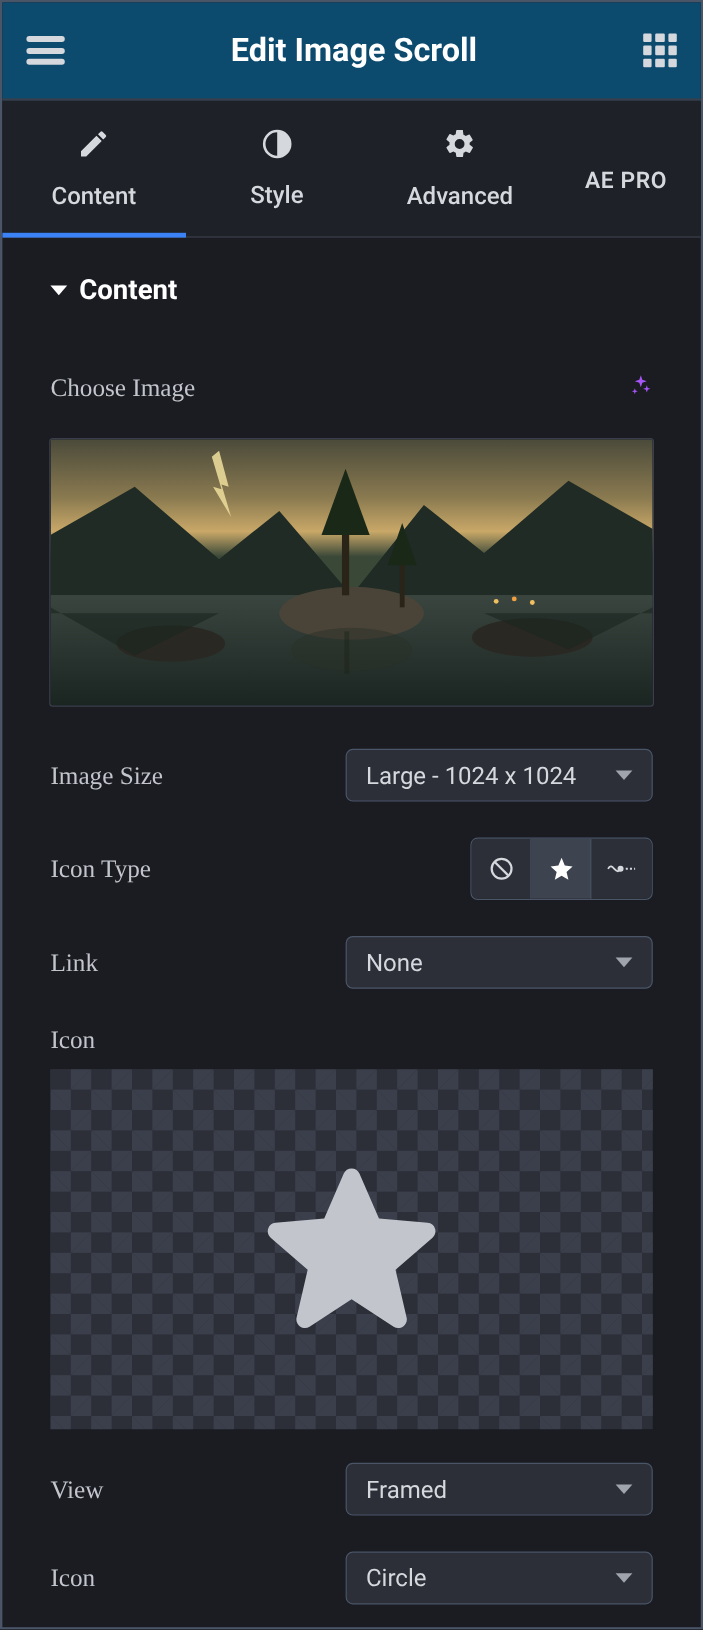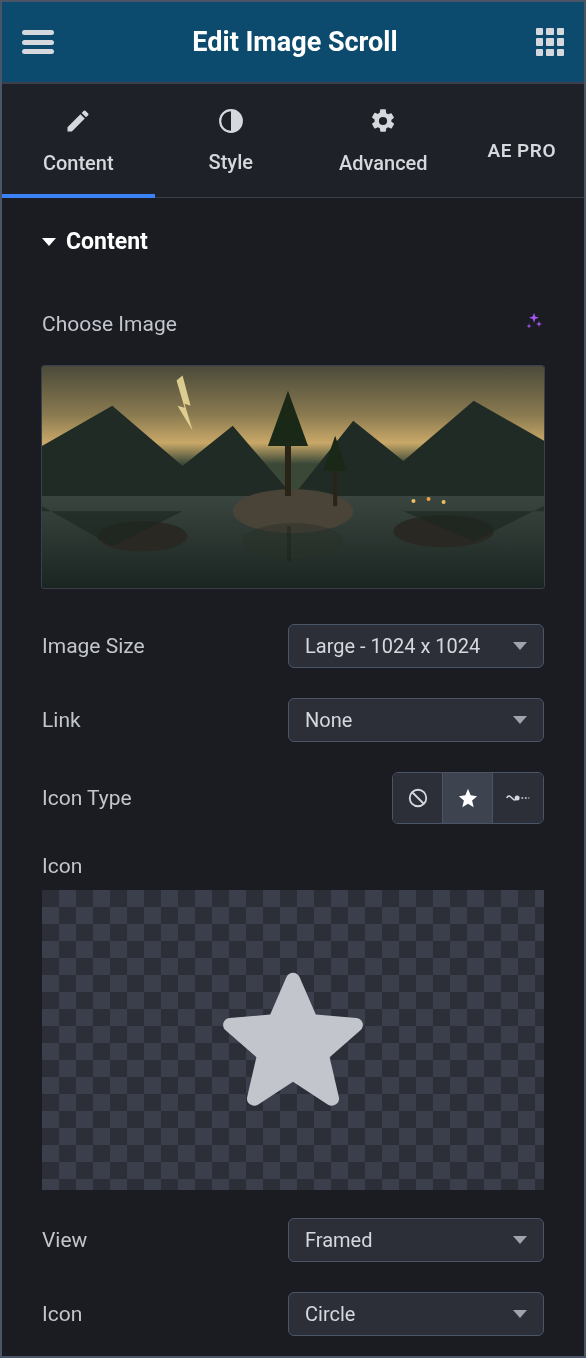--- a/index.html
+++ b/index.html
@@ -123,20 +123,21 @@
   }
   .field-row {
     display: flex;
     align-items: center;
     justify-content: space-between;
     margin-bottom: 30px;
   }
   .field-label {
     font-size: 21px;
     color: #c2c6cc;
+    font-family: Liberation Serif, serif;
   }
   .sparkle {
     color: #a855f7;
     font-size: 20px;
   }
   .image-preview {
     width: 100%;
     height: 222px;
     margin-bottom: 36px;
     border-radius: 2px;
@@ -333,28 +334,20 @@
 
     <div class="control-row">
       <span class="field-label">Image Size</span>
       <div class="select">
         <span>Large - 1024 x 1024</span>
         <span class="chev"></span>
       </div>
     </div>
 
     <div class="control-row">
-      <span class="field-label">Link</span>
-      <div class="select">
-        <span>None</span>
-        <span class="chev"></span>
-      </div>
-    </div>
-
-    <div class="control-row">
       <span class="field-label">Icon Type</span>
       <div class="button-group">
         <div class="bg-btn">
           <svg width="22" height="22" viewBox="0 0 24 24" fill="none" stroke="#d5d8dc" stroke-width="2">
               <circle cx="12" cy="12" r="9"></circle>
               <line x1="6" y1="6" x2="18" y2="18"></line>
             </svg>
         </div>
         <div class="bg-btn active">
           <svg width="22" height="22" viewBox="0 0 24 24" fill="#fff">
@@ -364,20 +357,28 @@
         <div class="bg-btn">
           <svg width="26" height="22" viewBox="0 0 30 24" fill="none" stroke="#d5d8dc" stroke-width="1.8">
               <path d="M2 12 C 6 4, 10 20, 14 12"></path>
               <circle cx="14" cy="12" r="2" fill="#d5d8dc"></circle>
               <line x1="19" y1="12" x2="28" y2="12" stroke-dasharray="2,2"></line>
             </svg>
         </div>
       </div>
     </div>
 
+    <div class="control-row">
+      <span class="field-label">Link</span>
+      <div class="select">
+        <span>None</span>
+        <span class="chev"></span>
+      </div>
+    </div>
+
     <div class="icon-label-block">
       <span class="field-label">Icon</span>
     </div>
 
     <div class="icon-preview">
       <svg class="star-shape" viewBox="0 0 24 24" fill="#c2c6cc">
         <path d="M12 2.5c.4 0 .76.23.92.6l2.3 5.3 5.74.5c.4.04.74.3.86.68.12.38 0 .8-.3 1.06l-4.35 3.78 1.3 5.62c.1.4-.06.8-.4 1.04-.33.24-.77.26-1.12.05L12 17.9l-4.95 3.23c-.35.21-.79.19-1.12-.05-.34-.24-.5-.64-.4-1.04l1.3-5.62-4.35-3.78c-.3-.26-.42-.68-.3-1.06.12-.38.46-.64.86-.68l5.74-.5 2.3-5.3c.16-.37.52-.6.92-.6z"></path>
       </svg>
     </div>
 

